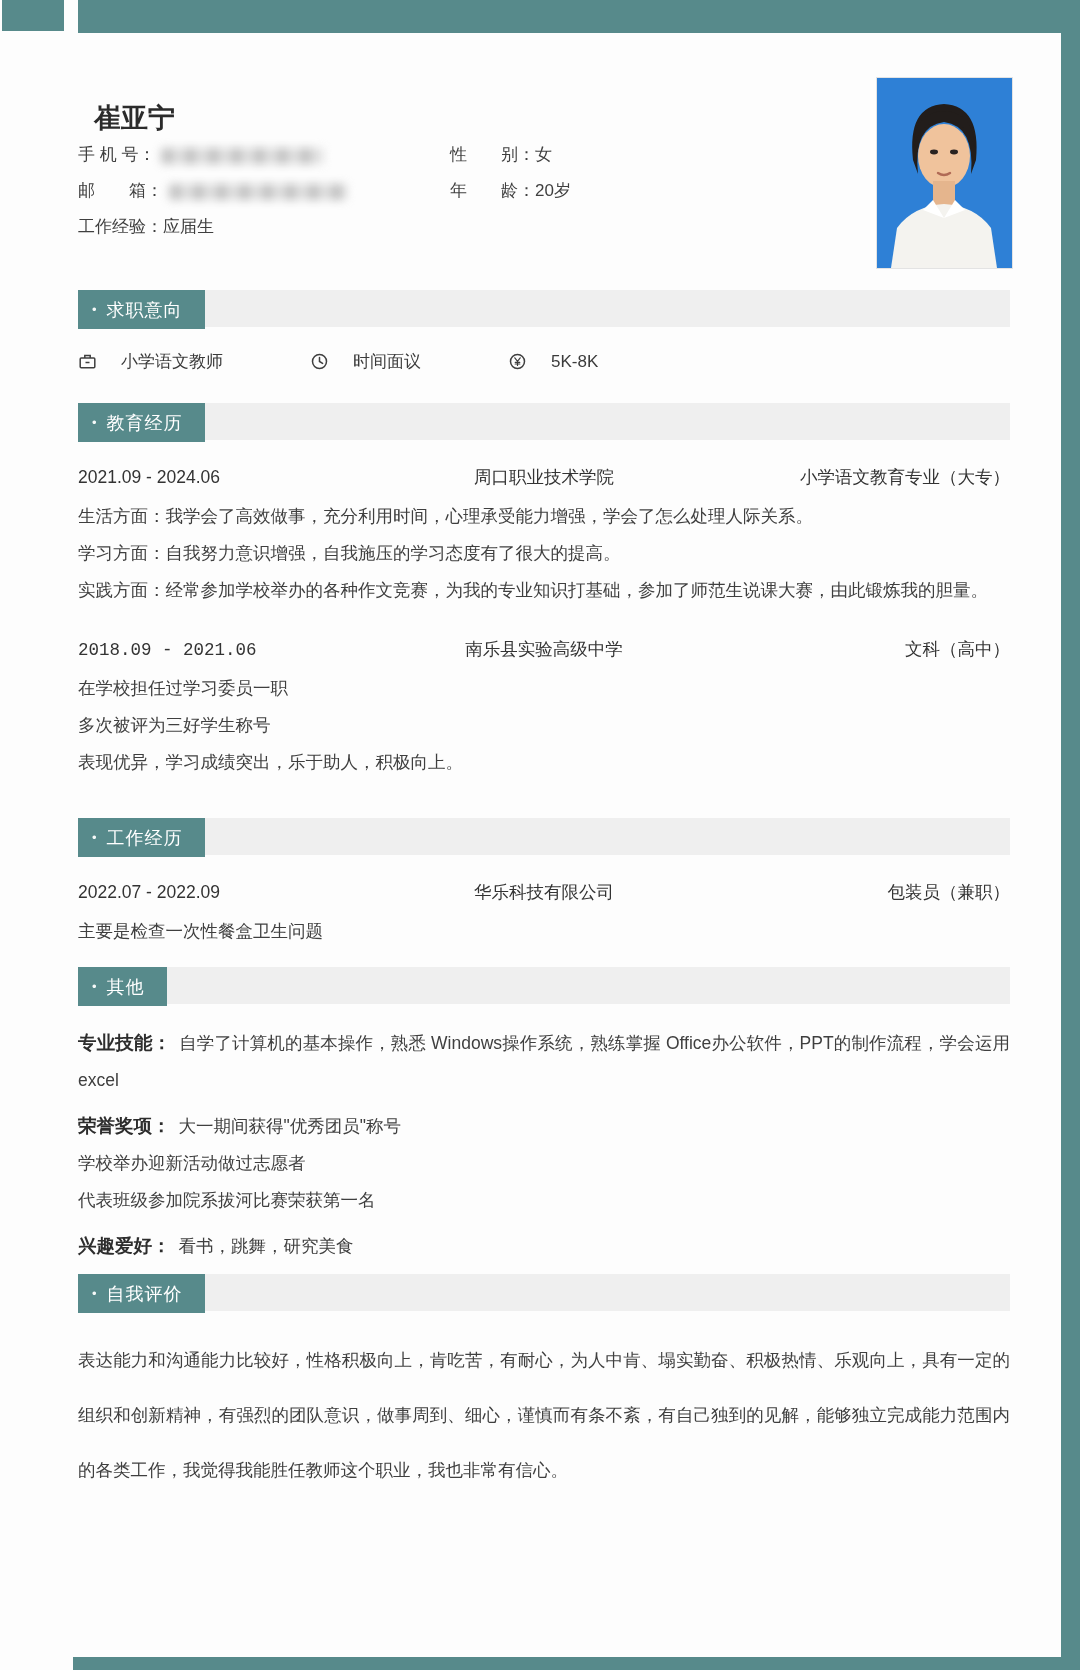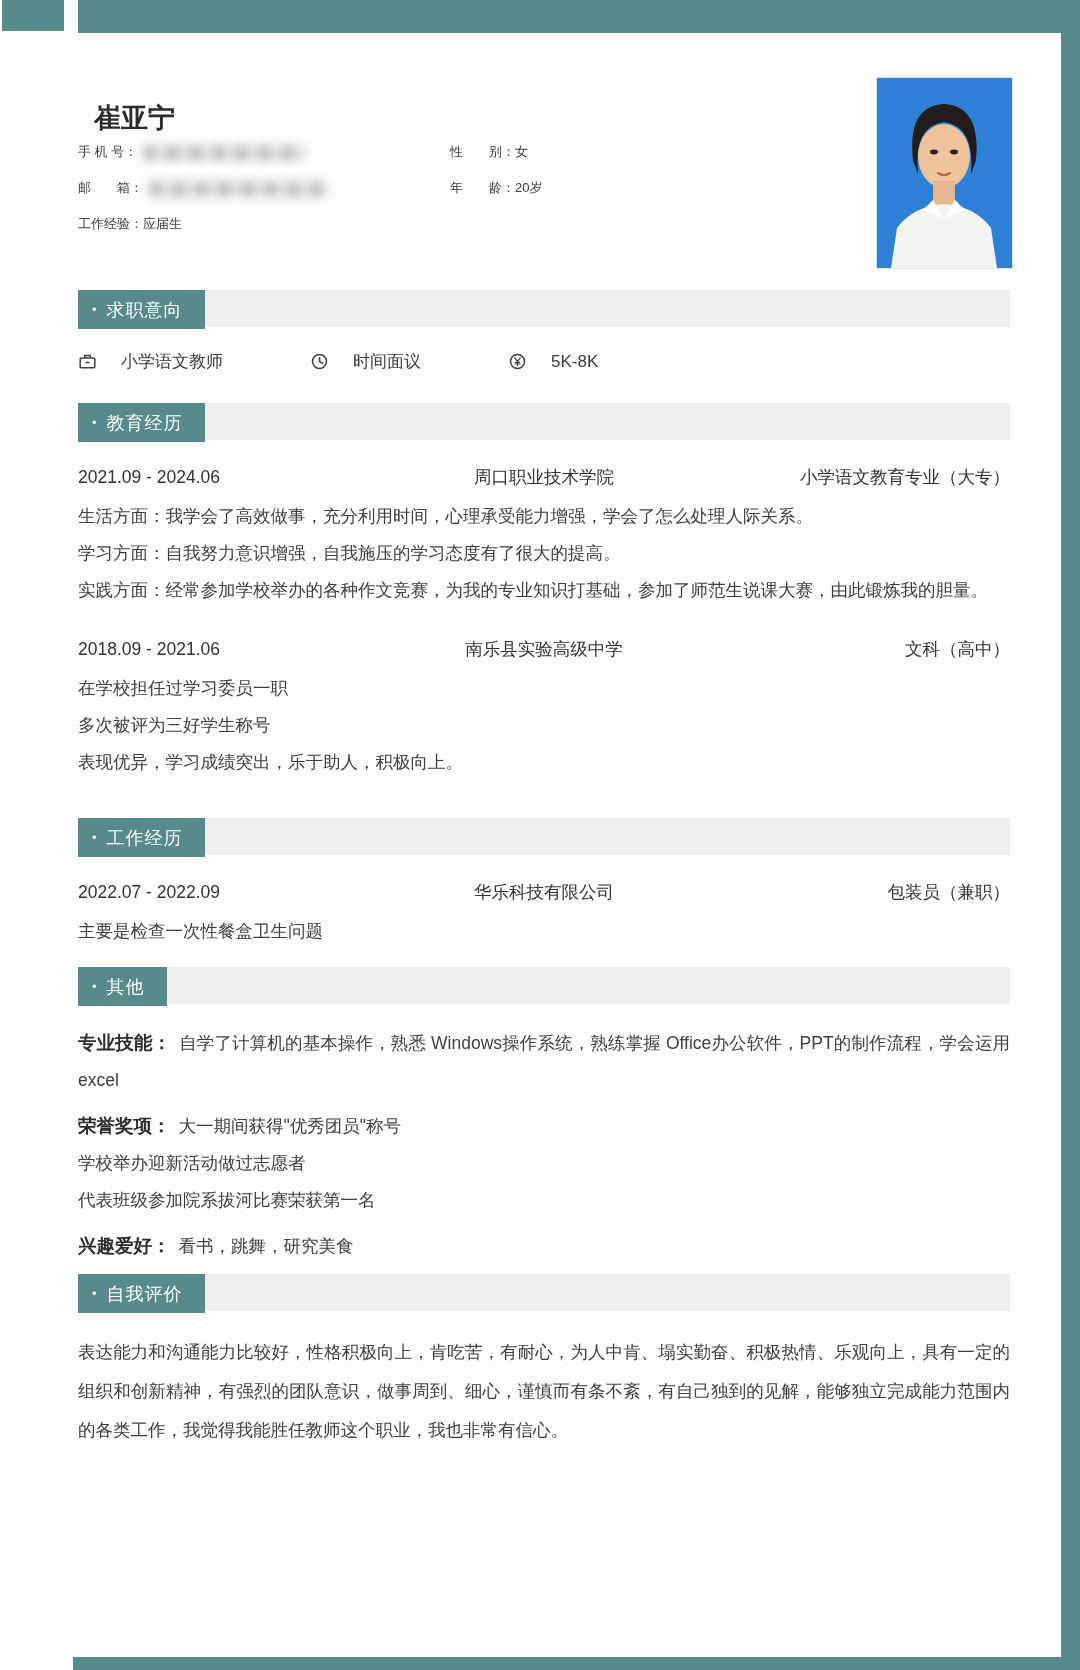--- a/index.html
+++ b/index.html
@@ -8,21 +8,21 @@
     font-family:"Liberation Sans","DejaVu Sans",sans-serif;color:#3d3d3d;
   }
   
   .deco{position:absolute;background:#578a8b;}
   .deco-sq{left:2px;top:0;width:62px;height:31px;}
   .deco-top{left:78px;top:0;right:0;height:33px;}
   .deco-right{top:0;right:0;width:19px;height:1670px;}
   .deco-bottom{left:73px;right:0;bottom:0;height:13px;}
   
   .name{position:absolute;left:78px;top:84px;font-size:27px;font-weight:bold;color:#2b2b2b;margin:16px;}
-  .field{position:absolute;font-size:13px;color:#3f3f3f;white-space:nowrap;text-align:right;}
+  .field{position:absolute;font-size:17px;color:#3f3f3f;white-space:nowrap;text-align:right;}
   .field .lab{color:#3f3f3f;}
   .redacted{
     display:inline-block;vertical-align:middle;height:16px;border-radius:3px;margin-left:6px;
     background:repeating-linear-gradient(90deg,#b5b5b5 0 13px,#dcdcdc 13px 23px);
     filter:blur(5px);opacity:.8;
   }
   .photo{position:absolute;left:877px;top:78px;width:135px;height:190px;box-shadow:0 0 0 1px #e3e3e3;}
   
   .section{position:absolute;left:78px;width:932px;}
   .secbar{position:relative;height:37px;background:#efefef;}
@@ -41,21 +41,21 @@
   .entry-head{display:flex;align-items:baseline;margin-top:25px;font-size:17.5px;color:#333333;gap:27px;}
   .entry-head .period{width:280px;}
   .entry-head .org{flex:1;text-align:center;}
   .entry-head .role{width:280px;text-align:right;}
   .details{margin-top:9px;}
   .details p{margin:0;font-size:17.5px;line-height:37px;color:#3f3f3f;text-align:justify;}
   
   .block{margin:0;font-size:17.5px;line-height:37px;color:#3f3f3f;text-align:justify;}
   .block b{font-size:18.5px;color:#2d2d2d;margin-right:8px;}
   .gap-top{margin-top:20px;}
-  .para{margin:22px 0 0 0;font-size:17.5px;line-height:39px;color:#3f3f3f;text-align:justify;}
+  .para{margin:22px 0 0 0;font-size:17.5px;line-height:55px;color:#3f3f3f;text-align:justify;}
 </style>
 </head>
 <body>
 
 <div class="page">
 
   <div class="deco deco-sq"></div>
   <div class="deco deco-top"></div>
   <div class="deco deco-right"></div>
   <div class="deco deco-bottom"></div>
@@ -142,21 +142,21 @@
         <span class="role">小学语文教育专业（大专）</span>
       </div>
       <div class="details">
         <p>生活方面：我学会了高效做事，充分利用时间，心理承受能力增强，学会了怎么处理人际关系。</p>
         <p>学习方面：自我努力意识增强，自我施压的学习态度有了很大的提高。</p>
         <p>实践方面：经常参加学校举办的各种作文竞赛，为我的专业知识打基础，参加了师范生说课大赛，由此锻炼我的胆量。</p>
       </div>
     </div>
 
     <div>
-      <div class="entry-head" style="margin-top:28px;">
+      <div class="entry-head" style="margin-top:28px;font-family:Liberation Mono, monospace;">
         <span class="period">2018.09 - 2021.06</span>
         <span class="org">南乐县实验高级中学</span>
         <span class="role">文科（高中）</span>
       </div>
       <div class="details">
         <p>在学校担任过学习委员一职</p>
         <p>多次被评为三好学生称号</p>
         <p>表现优异，学习成绩突出，乐于助人，积极向上。</p>
       </div>
     </div>

